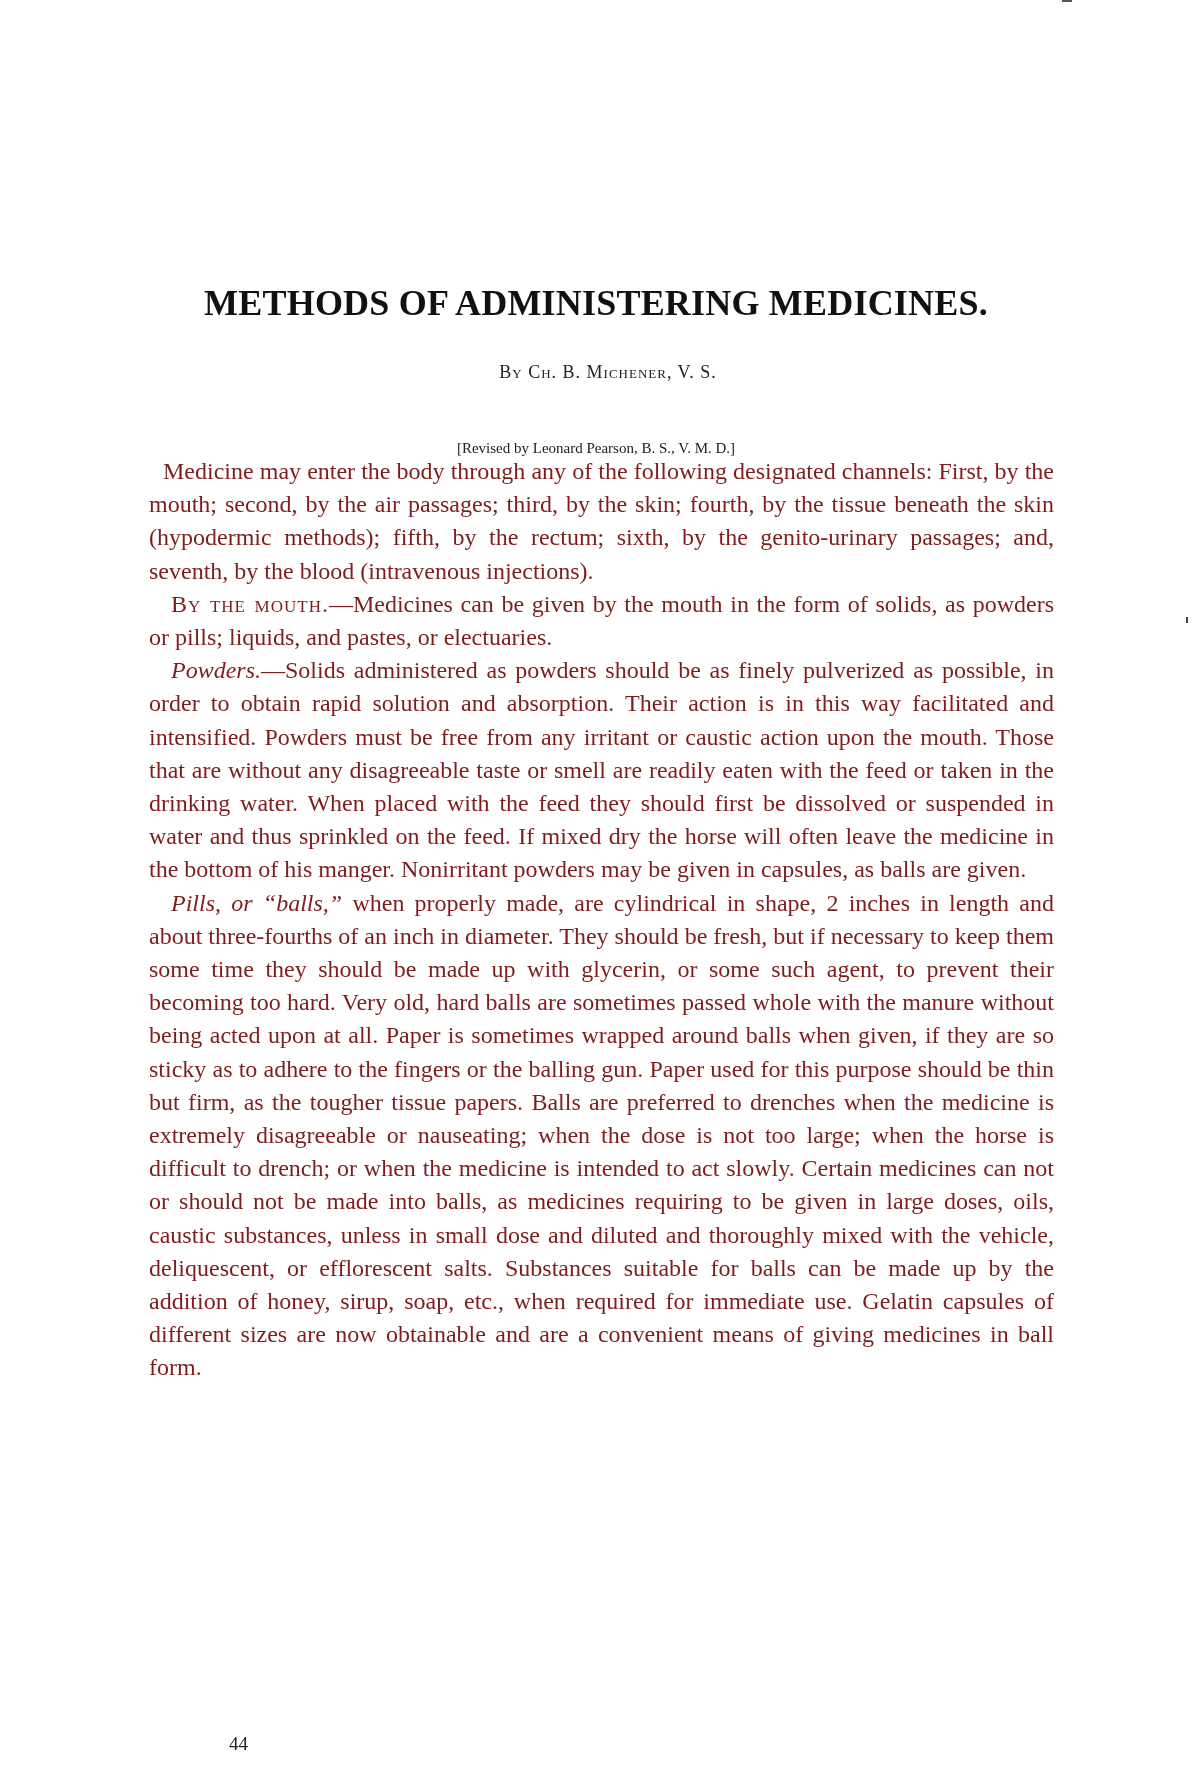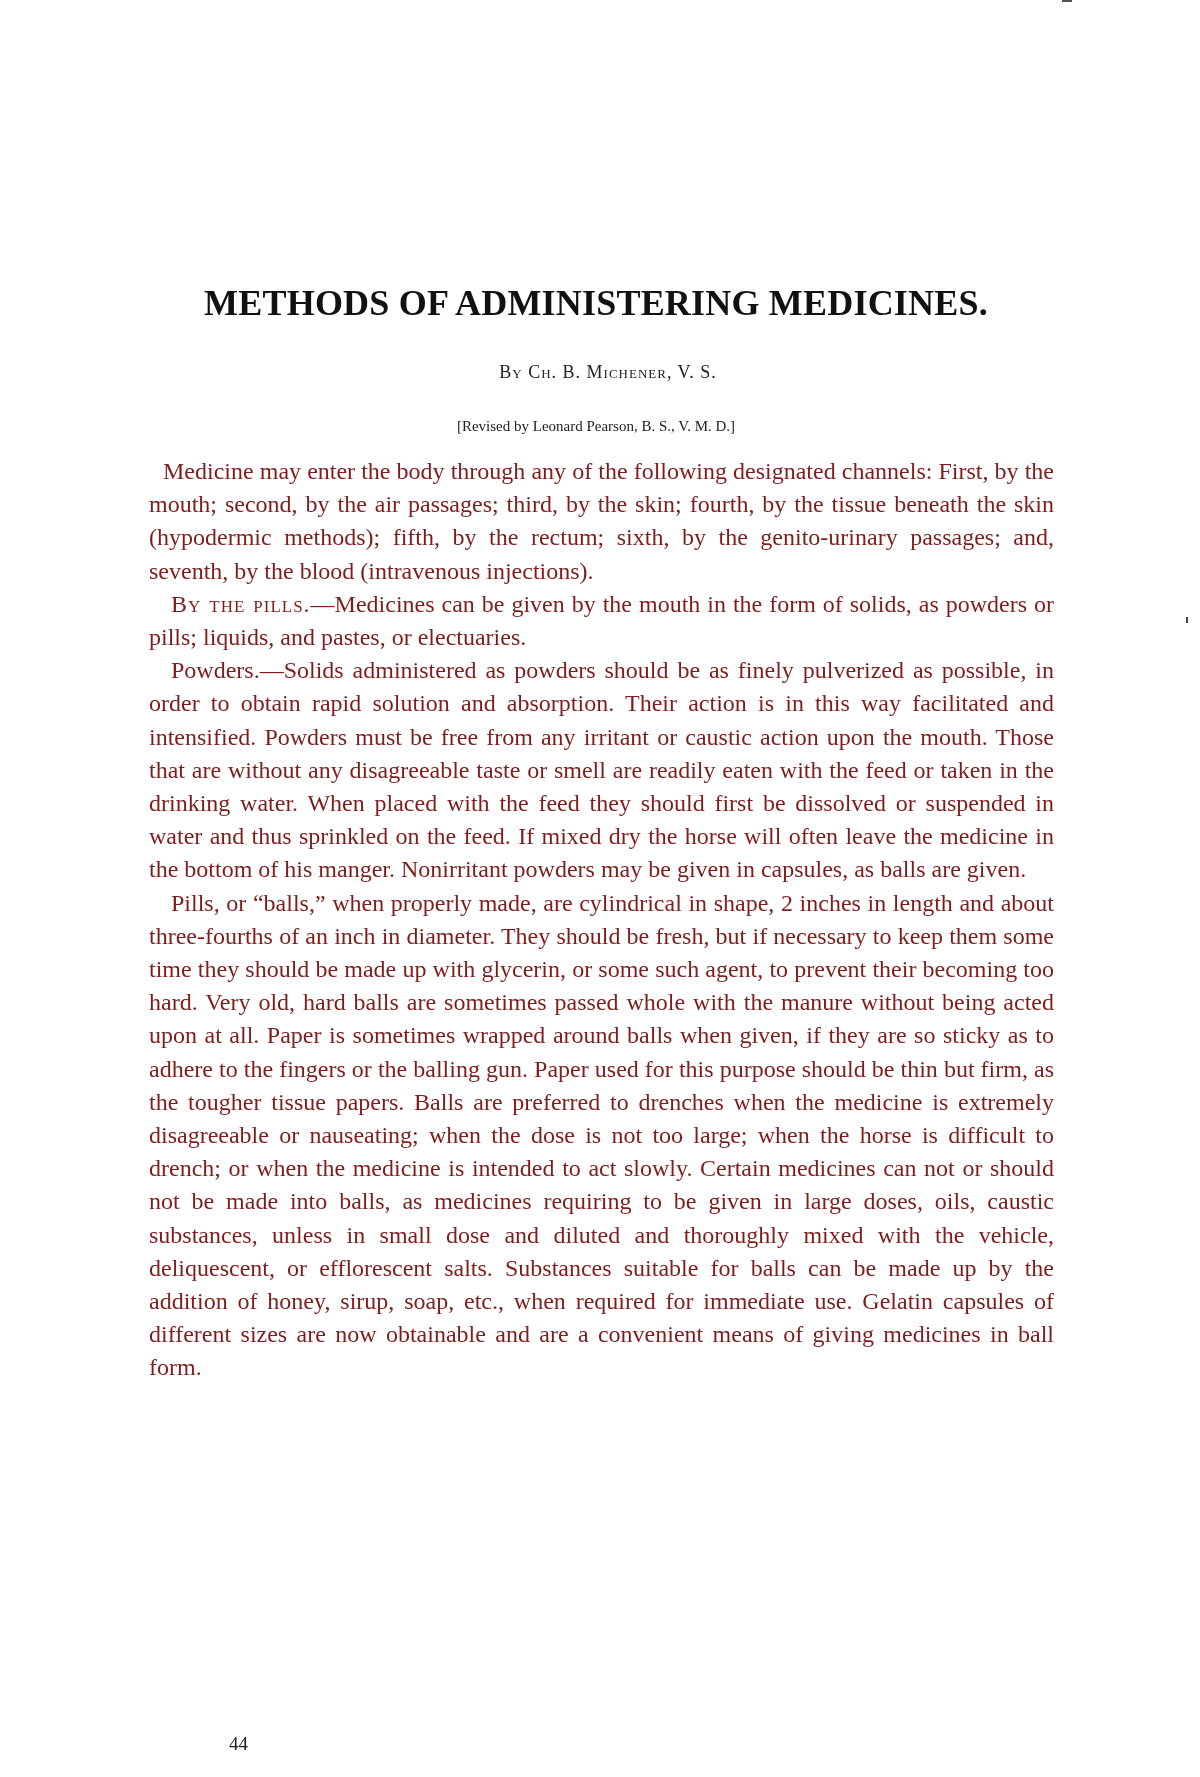--- a/index.html
+++ b/index.html
@@ -57,21 +57,21 @@
       text-align: center;
       font-size: 18px;
       font-variant: small-caps;
       letter-spacing: 1px;
       color: #222;
       padding-left: 12px;
     }
     .revised {
       position: absolute;
       left: 0;
-      top: 418px;
+      top: 440px;
       width: 1192px;
       text-align: center;
       font-size: 15px;
       color: #222;
     }
     .body-text {
       position: absolute;
       left: 149px;
       top: 455px;
       width: 905px;
@@ -85,20 +85,21 @@
       text-indent: 22px;
     }
     .body-text p.first {
       text-indent: 14px;
     }
     .sc {
       font-variant: small-caps;
       letter-spacing: 1px;
     }
     .it {
+      font-style: italic;
     }
     .page-number {
       position: absolute;
       left: 194px;
       top: 1733px;
       font-size: 19px;
       color: #222;
       margin-left: 35px;
     }
   </style>
@@ -111,21 +112,21 @@
 
   <h1 class="title" style="margin:0;">METHODS OF ADMINISTERING MEDICINES.</h1>
 
   <div class="byline">By Ch. B. Michener, V. S.</div>
 
   <div class="revised">[Revised by Leonard Pearson, B. S., V. M. D.]</div>
 
   <div class="body-text">
     <p class="first">Medicine may enter the body through any of the following designated channels: First, by the mouth; second, by the air passages; third, by the skin; fourth, by the tissue beneath the skin (hypodermic methods); fifth, by the rectum; sixth, by the genito-urinary passages; and, seventh, by the blood (intravenous injections).</p>
 
-    <p><span class="sc">By the pills.</span><span>—Medicines can be given by the mouth in the form of solids, as powders or pills; liquids, and pastes, or electuaries.</span></p>
+    <p><span class="sc">By the mouth.</span><span>—Medicines can be given by the mouth in the form of solids, as powders or pills; liquids, and pastes, or electuaries.</span></p>
 
     <p><span class="it">Powders.</span><span>—Solids administered as powders should be as finely pulverized as possible, in order to obtain rapid solution and absorption. Their action is in this way facilitated and intensified. Powders must be free from any irritant or caustic action upon the mouth. Those that are without any disagreeable taste or smell are readily eaten with the feed or taken in the drinking water. When placed with the feed they should first be dissolved or suspended in water and thus sprinkled on the feed. If mixed dry the horse will often leave the medicine in the bottom of his manger. Nonirritant powders may be given in capsules, as balls are given.</span></p>
 
     <p><span class="it">Pills, or “balls,”</span><span> when properly made, are cylindrical in shape, 2 inches in length and about three-fourths of an inch in diameter. They should be fresh, but if necessary to keep them some time they should be made up with glycerin, or some such agent, to prevent their becoming too hard. Very old, hard balls are sometimes passed whole with the manure without being acted upon at all. Paper is sometimes wrapped around balls when given, if they are so sticky as to adhere to the fingers or the balling gun. Paper used for this purpose should be thin but firm, as the tougher tissue papers. Balls are preferred to drenches when the medicine is extremely disagreeable or nauseating; when the dose is not too large; when the horse is difficult to drench; or when the medicine is intended to act slowly. Certain medicines can not or should not be made into balls, as medicines requiring to be given in large doses, oils, caustic substances, unless in small dose and diluted and thoroughly mixed with the vehicle, deliquescent, or efflorescent salts. Substances suitable for balls can be made up by the addition of honey, sirup, soap, etc., when required for immediate use. Gelatin capsules of different sizes are now obtainable and are a convenient means of giving medicines in ball form.</span></p>
   </div>
 
   <div class="page-number">44</div>
 </div>
 
 </body></html>

